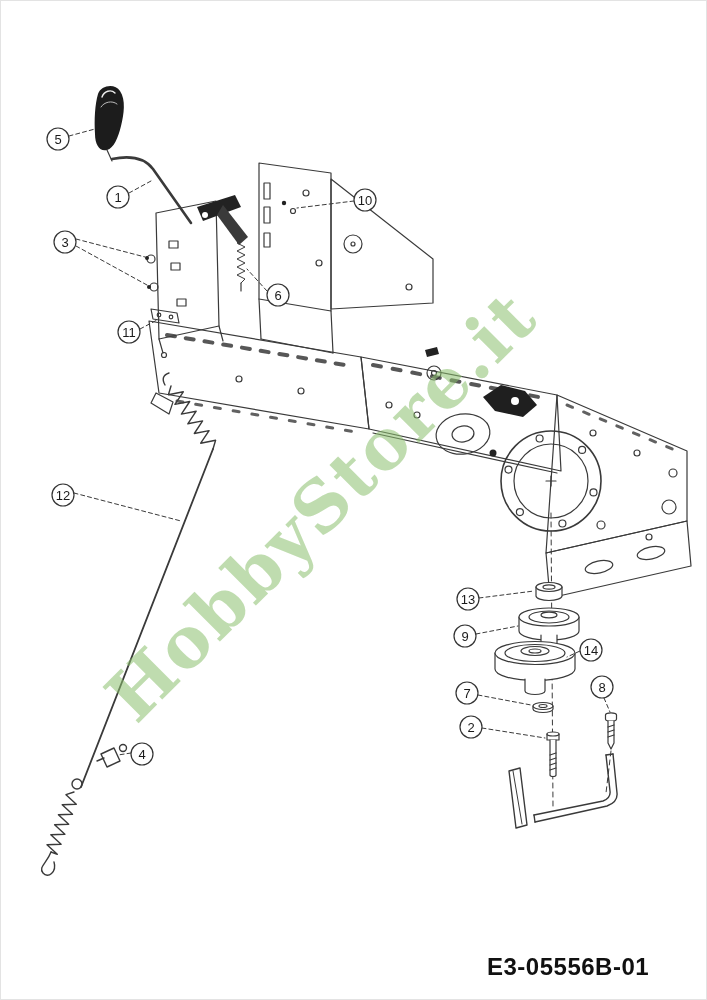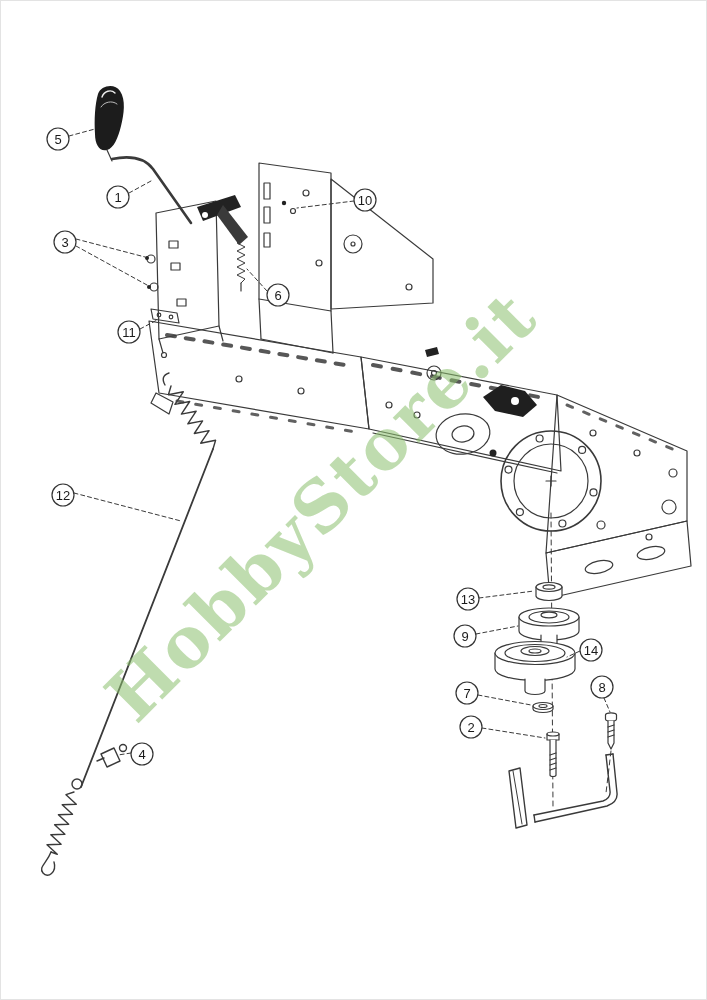--- a/index.html
+++ b/index.html
@@ -259,13 +259,14 @@
             <text class="callout-num" x="470" y="730.5" text-anchor="middle">2</text>
           </g>
         <g>
             <circle cx="141" cy="753" r="11"></circle>
             <text class="callout-num" x="141" y="757.5" text-anchor="middle">4</text>
           </g>
       </g>
     </g>
   </svg>
 
+  <div class="partnum">E3-05556B-01</div>
 </div>
 
 </body></html>

